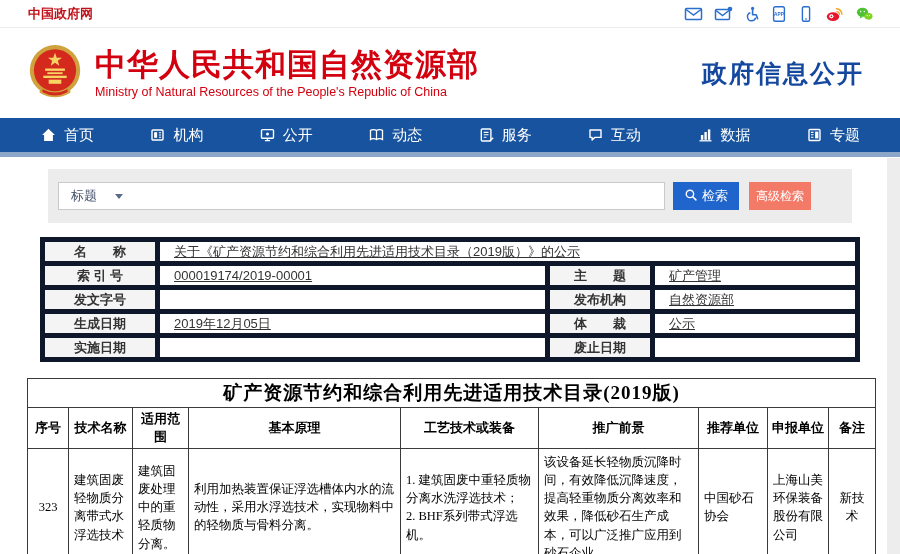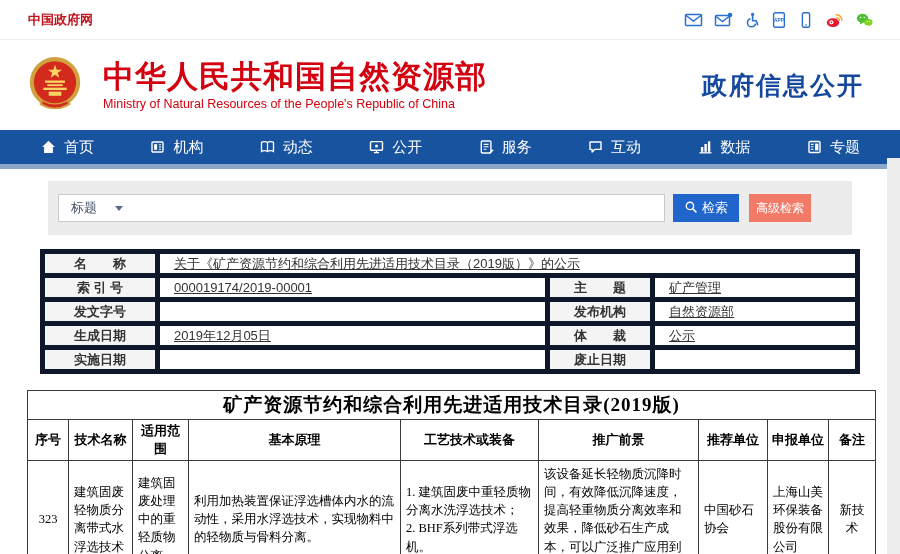--- a/index.html
+++ b/index.html
@@ -1,27 +1,27 @@
 <!DOCTYPE html>
 <html><head>
 <meta charset="utf-8">
 <style>
   * { margin:0; padding:0; box-sizing:border-box; }
   html,body { width:900px; height:554px; background:#fff; overflow:hidden;
     font-family:"Liberation Sans","DejaVu Sans",sans-serif; position:relative; }
 
   
-  .topbar { height:40px; display:flex; align-items:center; justify-content:space-between;
+  .topbar { height:28px; display:flex; align-items:center; justify-content:space-between;
     padding:0 26px 0 28px; border-bottom:1px solid #ececec; background:#fff; }
   .gov-link { color:#c1121c; font-weight:bold; font-size:13px; text-decoration:none; cursor:pointer; }
   .top-icons { display:flex; align-items:center; gap:11px; }
   .top-icons a { display:inline-flex; cursor:pointer; }
 
   
-  .header { height:90px; display:flex; align-items:center; padding:0 28px; background:#fff;gap:8px; }
+  .header { height:90px; display:flex; align-items:center; padding:0 28px; background:#fff; }
   .emblem { width:54px; height:58px; flex:0 0 auto; }
   .title-block { margin-left:13px; }
   .site-title { color:#d3000f; font-size:31px; font-weight:bold; letter-spacing:1px; line-height:1.15; }
   .site-subtitle { color:#d3000f; font-size:12.5px; margin-top:3px; }
   .section-title { margin-left:auto; color:#14489f; font-size:25px; font-weight:bold; letter-spacing:2px; padding-right:8px; }
 
   
   .nav { height:34px; background:#17539e; display:flex; align-items:stretch;
     justify-content:space-between; padding:0 30px; }
   .nav a { display:flex; align-items:center; gap:7px; color:#fff; font-size:15px;
@@ -164,35 +164,35 @@
           <rect x="2.5" y="3" width="11" height="10" rx="1" fill="none" stroke="#fff" stroke-width="1.4"></rect>
           <rect x="4.6" y="5.2" width="3" height="5.6" fill="#fff"></rect>
           <path d="M9.4 5.8 h2.2 M9.4 8 h2.2 M9.4 10.2 h2.2" stroke="#fff" stroke-width="1.1"></path>
         </svg>
       </span>
     <span>机构</span>
   </a>
   <a>
     <span>
         <svg width="17" height="16" viewBox="0 0 16 16">
-          <path d="M8 3.6 C6.5 2.4 3.4 2.4 2 3.4 V12.4 C3.4 11.4 6.5 11.4 8 12.6 C9.5 11.4 12.6 11.4 14 12.4 V3.4 C12.6 2.4 9.5 2.4 8 3.6 Z" fill="none" stroke="#fff" stroke-width="1.3"></path>
-          <path d="M8 3.6 V12.6" stroke="#fff" stroke-width="1.2"></path>
-        </svg>
-      </span>
-    <span>动态</span>
-  </a>
-  <a>
-    <span>
-        <svg width="17" height="16" viewBox="0 0 16 16">
           <rect x="2" y="2.6" width="12" height="8.6" rx="1" fill="none" stroke="#fff" stroke-width="1.4"></rect>
           <circle cx="8" cy="6.9" r="1.5" fill="#fff"></circle>
           <path d="M8 11.2 V13.2 M5.4 13.6 H10.6" stroke="#fff" stroke-width="1.3"></path>
         </svg>
       </span>
     <span>公开</span>
+  </a>
+  <a>
+    <span>
+        <svg width="17" height="16" viewBox="0 0 16 16">
+          <path d="M8 3.6 C6.5 2.4 3.4 2.4 2 3.4 V12.4 C3.4 11.4 6.5 11.4 8 12.6 C9.5 11.4 12.6 11.4 14 12.4 V3.4 C12.6 2.4 9.5 2.4 8 3.6 Z" fill="none" stroke="#fff" stroke-width="1.3"></path>
+          <path d="M8 3.6 V12.6" stroke="#fff" stroke-width="1.2"></path>
+        </svg>
+      </span>
+    <span>动态</span>
   </a>
   <a>
     <span>
         <svg width="17" height="16" viewBox="0 0 16 16">
           <rect x="2.8" y="2" width="9.6" height="12" rx="1" fill="none" stroke="#fff" stroke-width="1.4"></rect>
           <path d="M5.2 5.4 H10 M5.2 7.8 H10 M5.2 10.2 H8" stroke="#fff" stroke-width="1.1"></path>
           <path d="M10.8 13.6 L14.2 10.2 L15.2 11.2 L11.8 14.6 Z" fill="#fff"></path>
         </svg>
       </span>
     <span>服务</span>

